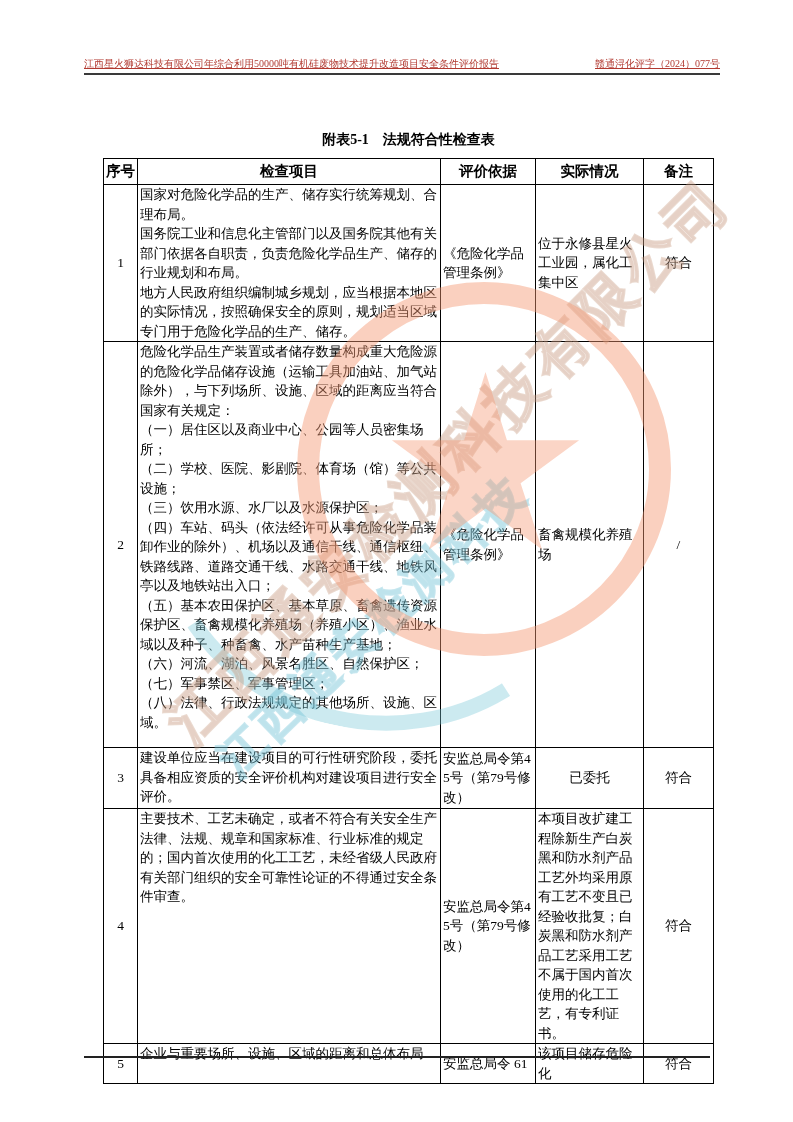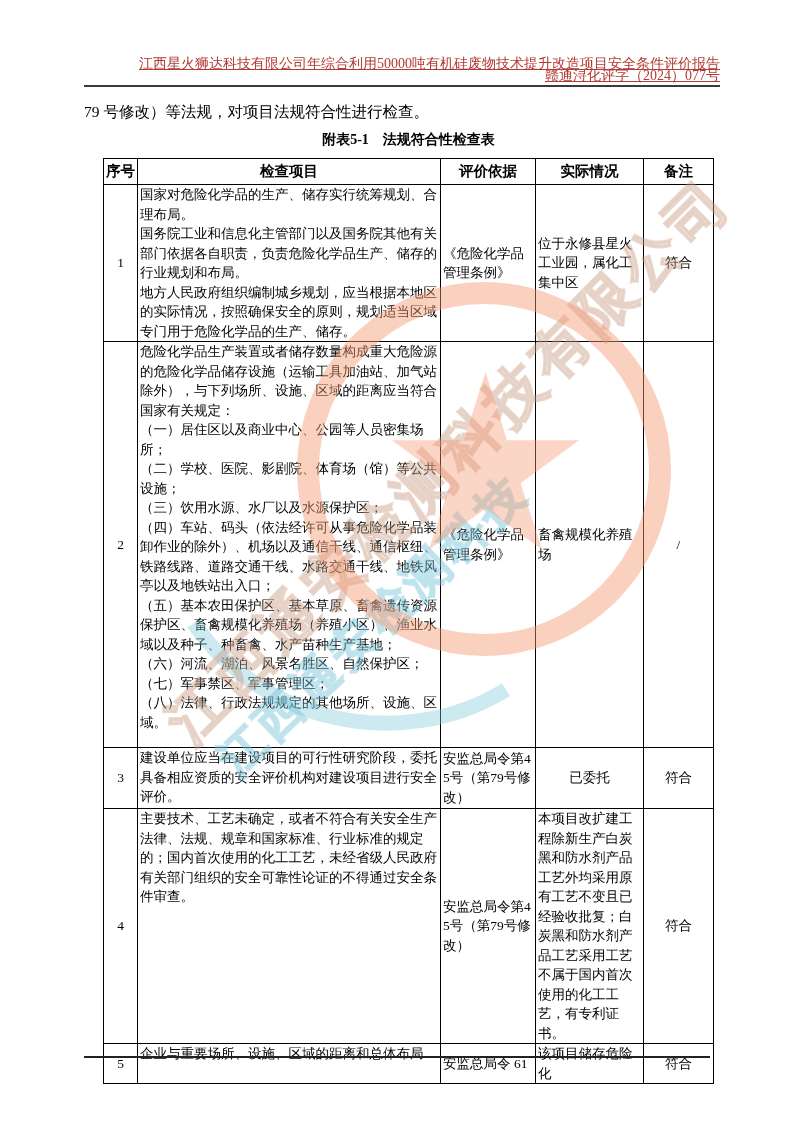--- a/index.html
+++ b/index.html
@@ -7,21 +7,21 @@
     width:793px;height:1122px;background:#ffffff;position:relative;overflow:hidden;
     font-family:"Liberation Serif", serif;color:#000;
   }
   .page{position:absolute;inset:0;}
 
   
   .doc-header{
     position:absolute;top:58px;left:84px;width:636px;
     display:flex;justify-content:space-between;align-items:flex-end;
     border-bottom:2px solid #3a3a3a;padding-bottom:3px;
-    font-size:14px;color:#b23a31;line-height:12px;flex-direction:column;
+    font-size:10px;color:#b23a31;line-height:12px;
   }
   .doc-header span{text-decoration:underline;}
 
   
   .intro{position:absolute;top:101px;left:84px;width:640px;font-size:15.5px;line-height:21px;}
   .table-title{position:absolute;top:131px;left:12px;width:793px;text-align:center;
     font-weight:bold;font-size:14px;}
 
   
   table.checklist{
@@ -82,21 +82,20 @@
 </head>
 <body>
 
 <div class="page">
 
   <div class="doc-header">
     <span>江西星火狮达科技有限公司年综合利用50000吨有机硅废物技术提升改造项目安全条件评价报告</span>
     <span>赣通浔化评字（2024）077号</span>
   </div>
 
-  <div class="intro">79 号修改）等法规，对项目法规符合性进行检查。</div>
 
   <div class="table-title">附表5-1　法规符合性检查表</div>
 
   <table class="checklist">
     <colgroup>
       <col style="width:34px">
         <col style="width:303px">
         <col style="width:95px">
         <col style="width:108px">
         <col style="width:70px">

